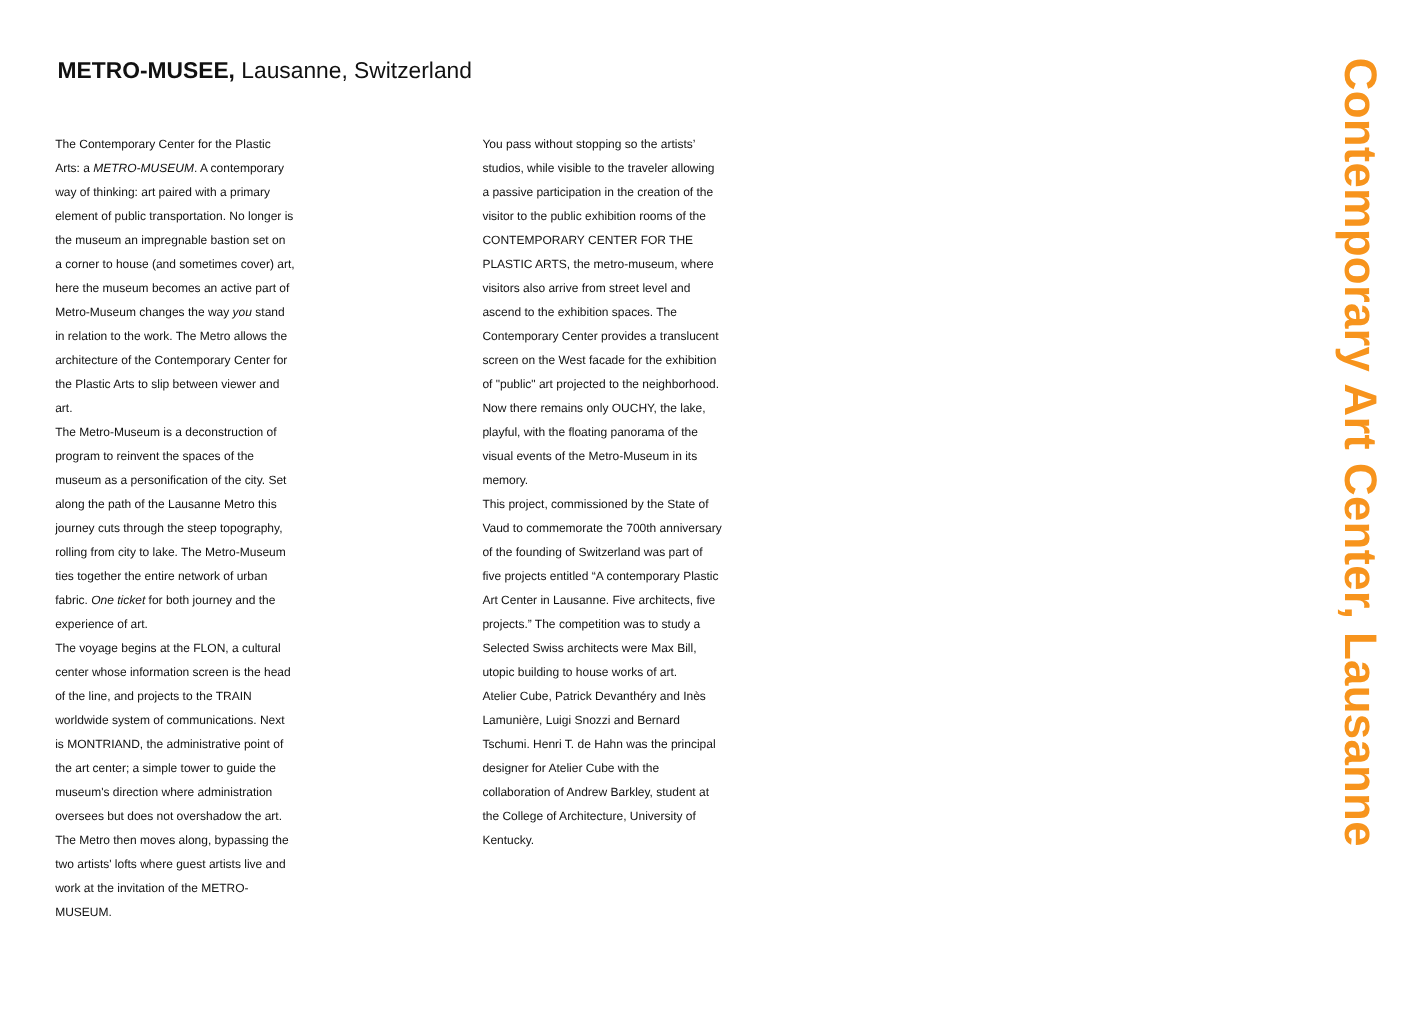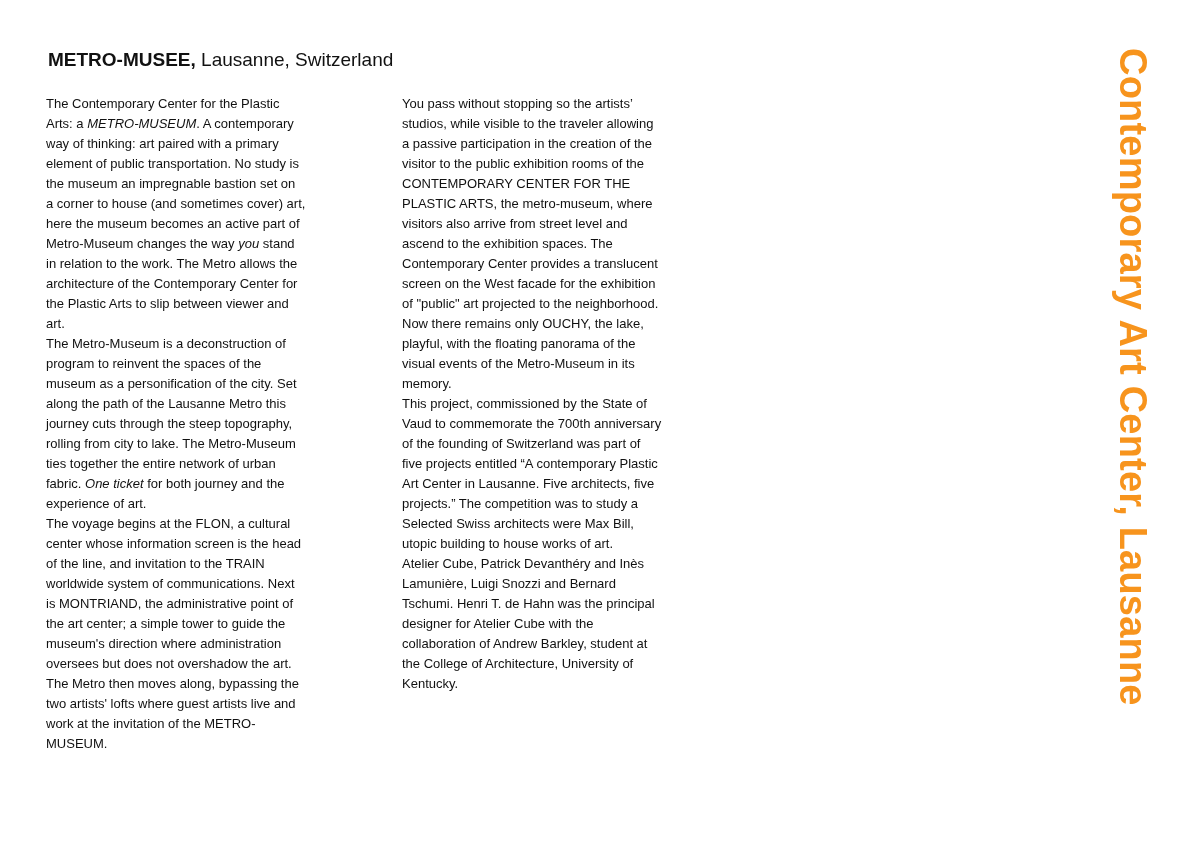--- a/index.html
+++ b/index.html
@@ -19,22 +19,22 @@
       position: absolute;
       left: 48px;
       top: 48px;
       font-size: 19px;
       line-height: 24px;
       white-space: nowrap;
     }
     .heading b { font-weight: bold; text-align: right; }
     .col {
       position: absolute;
-      top: 94px;
-      font-size: 13px;
+      top: 111px;
+      font-size: 10px;
       line-height: 20px;
       white-space: nowrap;
     }
     .col1 { left: 46px; width: 340px; }
     .col2 { left: 402px; width: 340px; }
     .line { display: block; height: 20px; }
     .line i { font-style: italic; text-align: right; }
     .vertical {
       position: absolute;
       left: 1110px;
@@ -60,41 +60,41 @@
 <body>
 
 <div class="heading">
   <b>METRO-MUSEE,</b><span> Lausanne, Switzerland</span>
 </div>
 
 <div class="col col1">
     <span class="line">The Contemporary Center for the Plastic</span>
     <span class="line">Arts: a <i>METRO-MUSEUM</i>. A contemporary</span>
     <span class="line">way of thinking: art paired with a primary</span>
-    <span class="line">element of public transportation. No study is</span>
+    <span class="line">element of public transportation. No longer is</span>
     <span class="line">the museum an impregnable bastion set on</span>
     <span class="line">a corner to house (and sometimes cover) art,</span>
     <span class="line">here the museum becomes an active part of</span>
     <span class="line">Metro-Museum changes the way <i>you</i> stand</span>
     <span class="line">in relation to the work. The Metro allows the</span>
     <span class="line">architecture of the Contemporary Center for</span>
     <span class="line">the Plastic Arts to slip between viewer and</span>
     <span class="line">art.</span>
     <span class="line">The Metro-Museum is a deconstruction of</span>
     <span class="line">program to reinvent the spaces of the</span>
     <span class="line">museum as a personification of the city. Set</span>
     <span class="line">along the path of the Lausanne Metro this</span>
     <span class="line">journey cuts through the steep topography,</span>
     <span class="line">rolling from city to lake. The Metro-Museum</span>
     <span class="line">ties together the entire network of urban</span>
     <span class="line">fabric. <i>One ticket</i> for both journey and the</span>
     <span class="line">experience of art.</span>
     <span class="line">The voyage begins at the FLON, a cultural</span>
     <span class="line">center whose information screen is the head</span>
-    <span class="line">of the line, and invitation to the TRAIN</span>
+    <span class="line">of the line, and projects to the TRAIN</span>
     <span class="line">worldwide system of communications. Next</span>
     <span class="line">is MONTRIAND, the administrative point of</span>
     <span class="line">the art center; a simple tower to guide the</span>
     <span class="line">museum's direction where administration</span>
     <span class="line">oversees but does not overshadow the art.</span>
     <span class="line">The Metro then moves along, bypassing the</span>
     <span class="line">two artists' lofts where guest artists live and</span>
     <span class="line">work at the invitation of the METRO-</span>
     <span class="line">MUSEUM.</span>
   </div>

